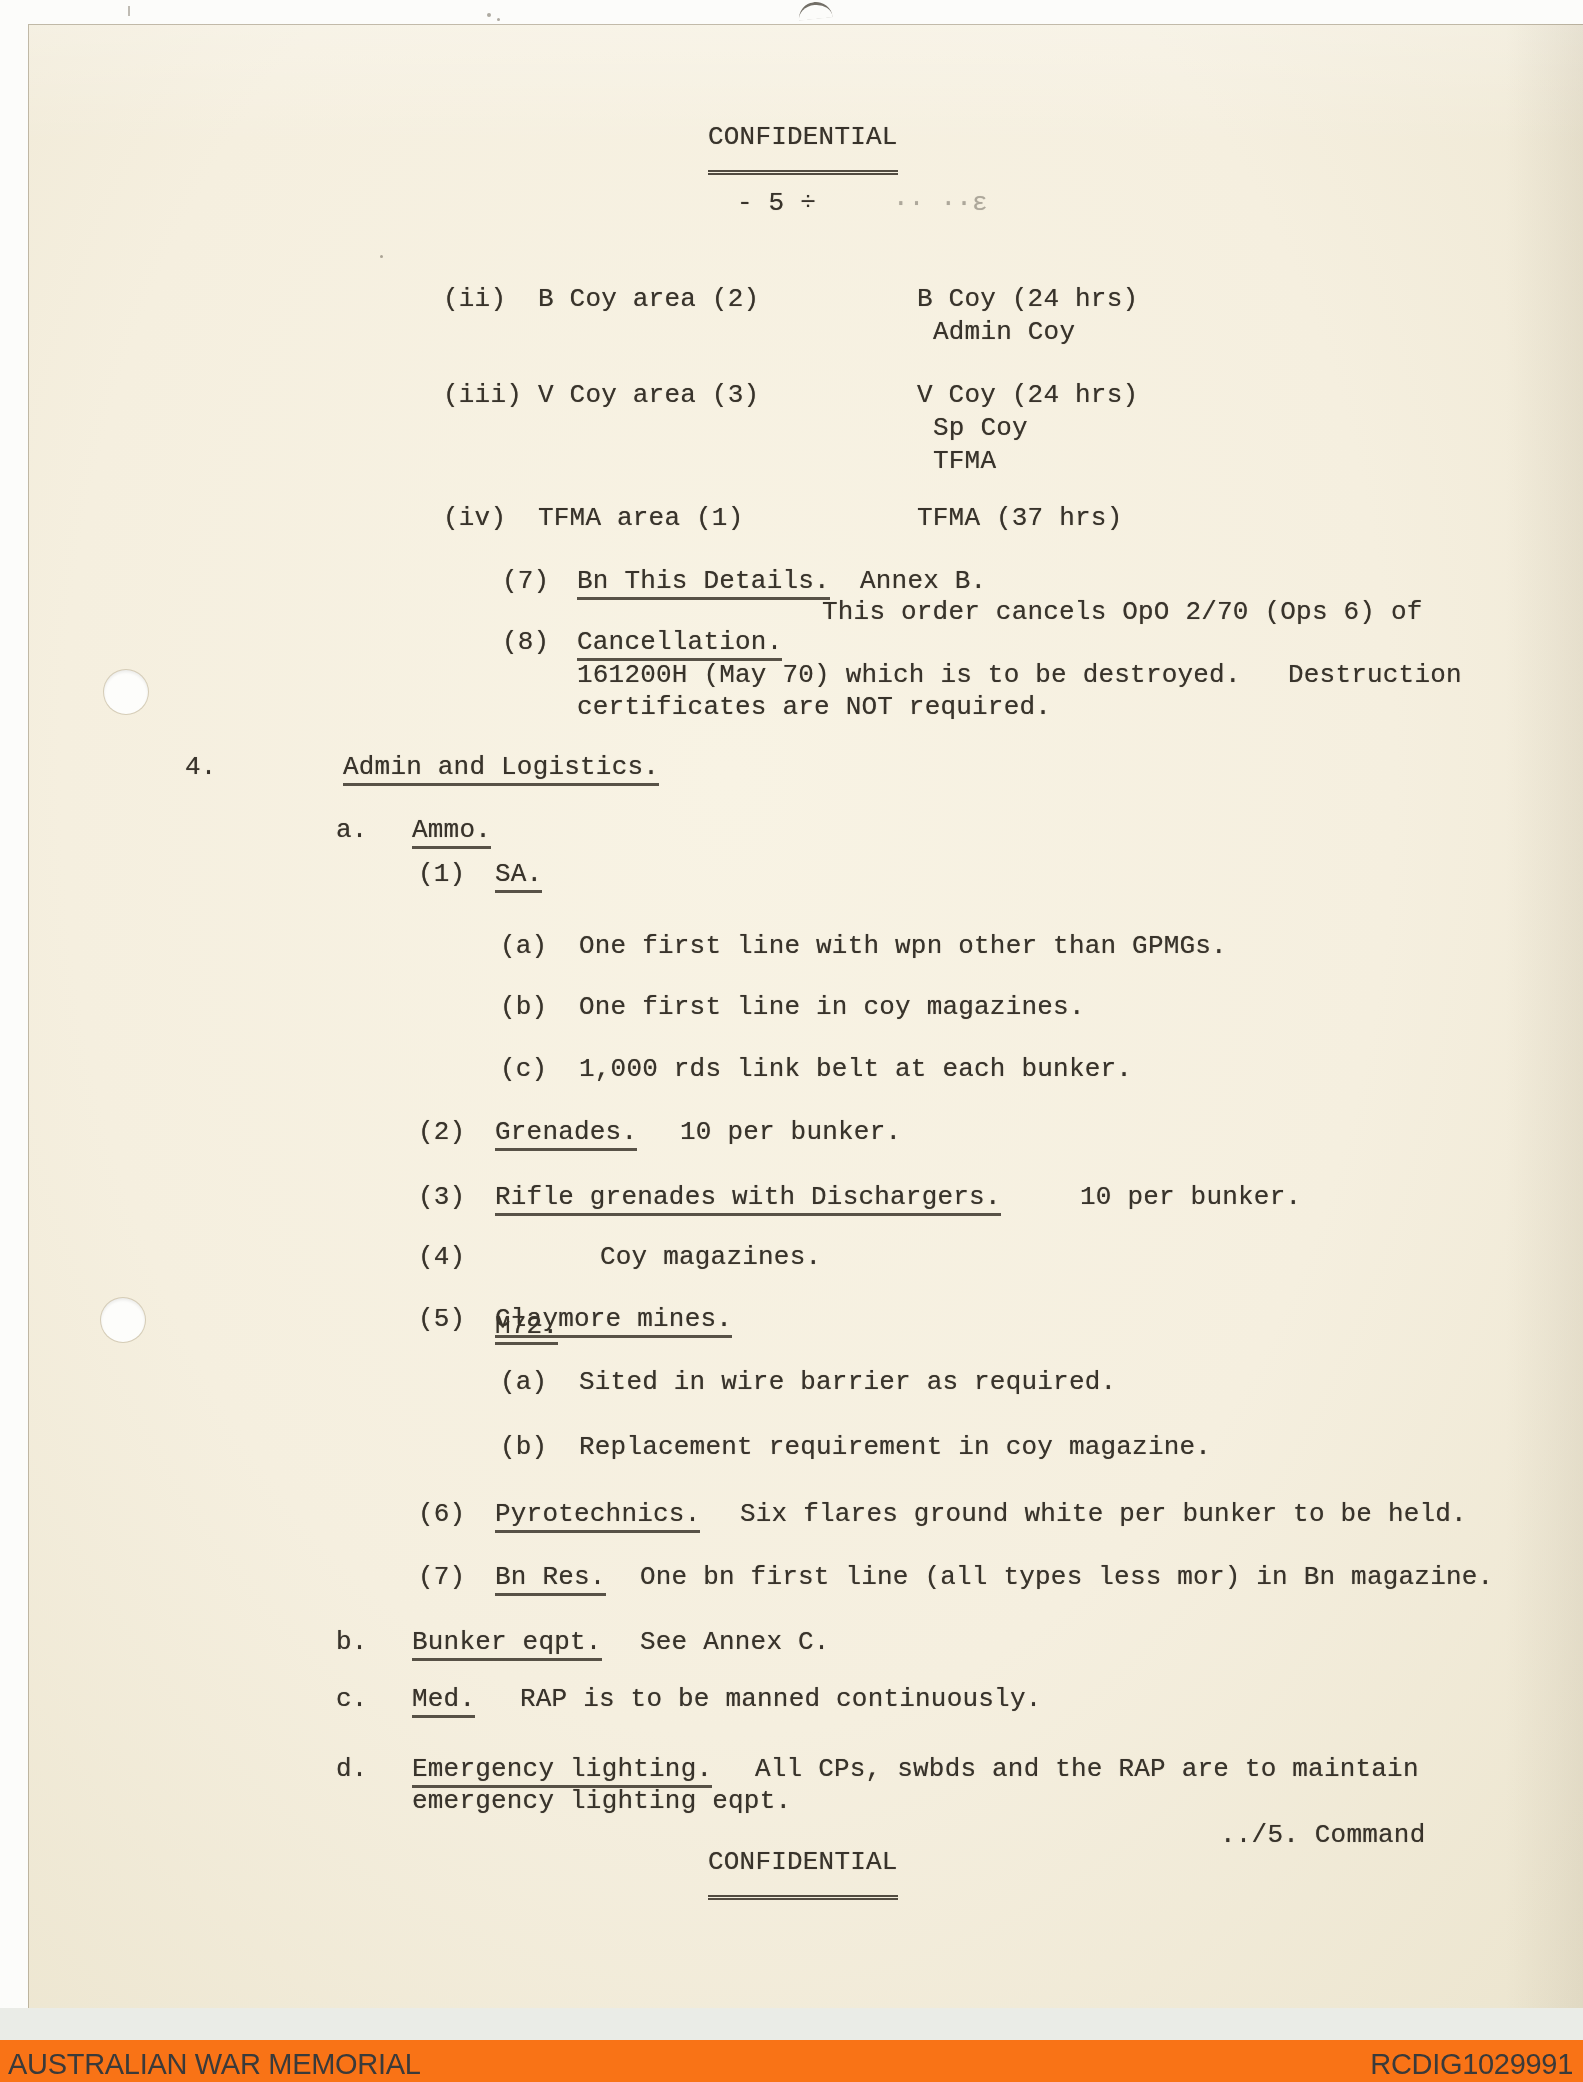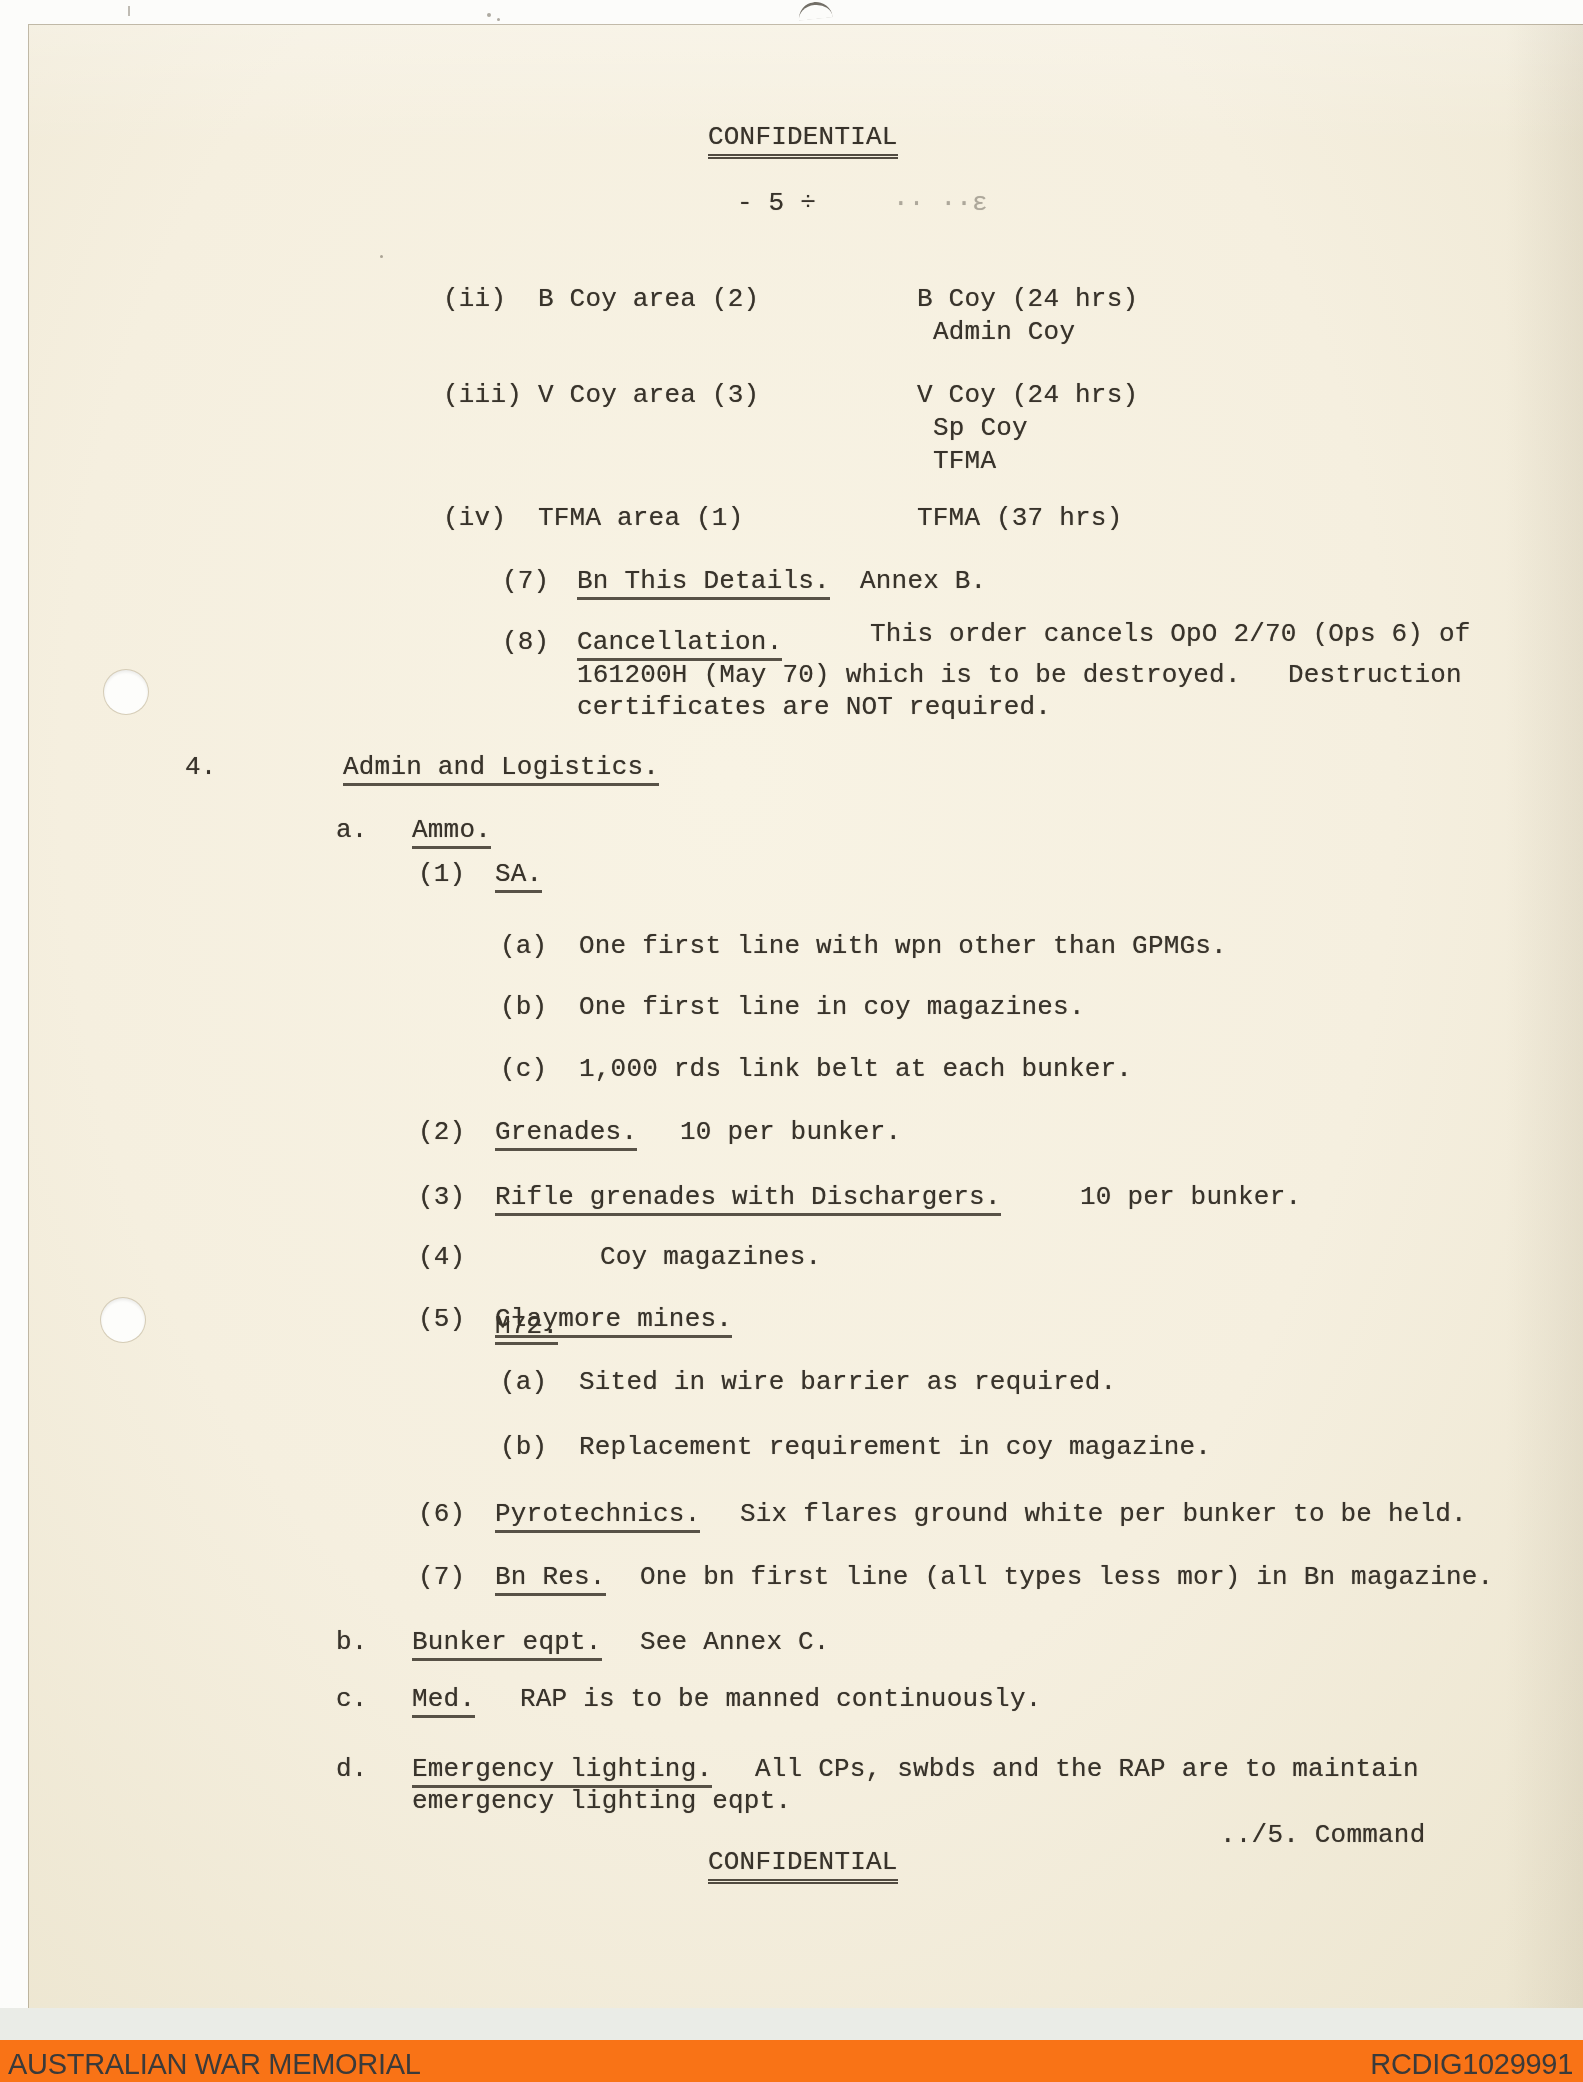--- a/index.html
+++ b/index.html
@@ -32,21 +32,21 @@
     display:block;
     white-space:pre;
     font-family:"Liberation Mono","DejaVu Sans Mono",monospace;
     font-size:26px;
     line-height:30px;
     letter-spacing:0.2px;
     color:var(--ink);
     text-shadow:0 0 0.7px rgba(56,50,40,0.65);
   }
   .ul{border-bottom:3px solid rgba(52,46,36,0.82);padding-bottom:1px;}
-  .ul2{border-bottom:5px double rgba(52,46,36,0.85);padding-bottom:2px;}
+  .ul2{border-bottom:5px double rgba(52,46,36,0.85);padding-bottom:18px;}
   .faint{opacity:0.38;}
   
   .punch-hole{
     position:absolute;
     width:44px;height:44px;border-radius:50%;
     background:#fdfdfb;
     box-shadow:0 0 0 1px rgba(185,175,150,0.55), inset 0 2px 3px rgba(0,0,0,0.07);
   }
   
   .mark-arc{position:absolute;border-top:3px solid rgba(70,64,54,0.75);
@@ -95,21 +95,21 @@
       <span class="seg" style="left: 933px; top: 413px;">Sp Coy</span>
       <span class="seg" style="left: 933px; top: 446px;">TFMA</span>
       <span class="seg" style="left: 443px; top: 503px;">(iv)</span>
       <span class="seg" style="left: 538px; top: 503px;">TFMA area (1)</span>
       <span class="seg" style="left: 917px; top: 503px;">TFMA (37 hrs)</span>
       <span class="seg" style="left: 502px; top: 566px;">(7)</span>
       <span class="seg ul" style="left: 577px; top: 566px;">Bn This Details.</span>
       <span class="seg" style="left: 860px; top: 566px;">Annex B.</span>
       <span class="seg" style="left: 502px; top: 627px;">(8)</span>
       <span class="seg ul" style="left: 577px; top: 627px;">Cancellation.</span>
-      <span class="seg" style="left: 822px; top: 619px; margin-left: 48px;">This order cancels OpO 2/70 (Ops 6) of</span>
+      <span class="seg" style="left: 822px; top: 597px;">This order cancels OpO 2/70 (Ops 6) of</span>
       <span class="seg" style="left: 577px; top: 660px;">161200H (May 70) which is to be destroyed.</span>
       <span class="seg" style="left: 1288px; top: 660px;">Destruction</span>
       <span class="seg" style="left: 577px; top: 692px;">certificates are NOT required.</span>
       <span class="seg" style="left: 185px; top: 752px;">4.</span>
       <span class="seg ul" style="left: 343px; top: 752px; text-align: right;">Admin and Logistics.</span>
       <span class="seg" style="left: 336px; top: 815px;">a.</span>
       <span class="seg ul" style="left: 412px; top: 815px;">Ammo.</span>
       <span class="seg" style="left: 418px; top: 859px;">(1)</span>
       <span class="seg ul" style="left: 495px; top: 859px;">SA.</span>
       <span class="seg" style="left: 500px; top: 931px;">(a)</span>

